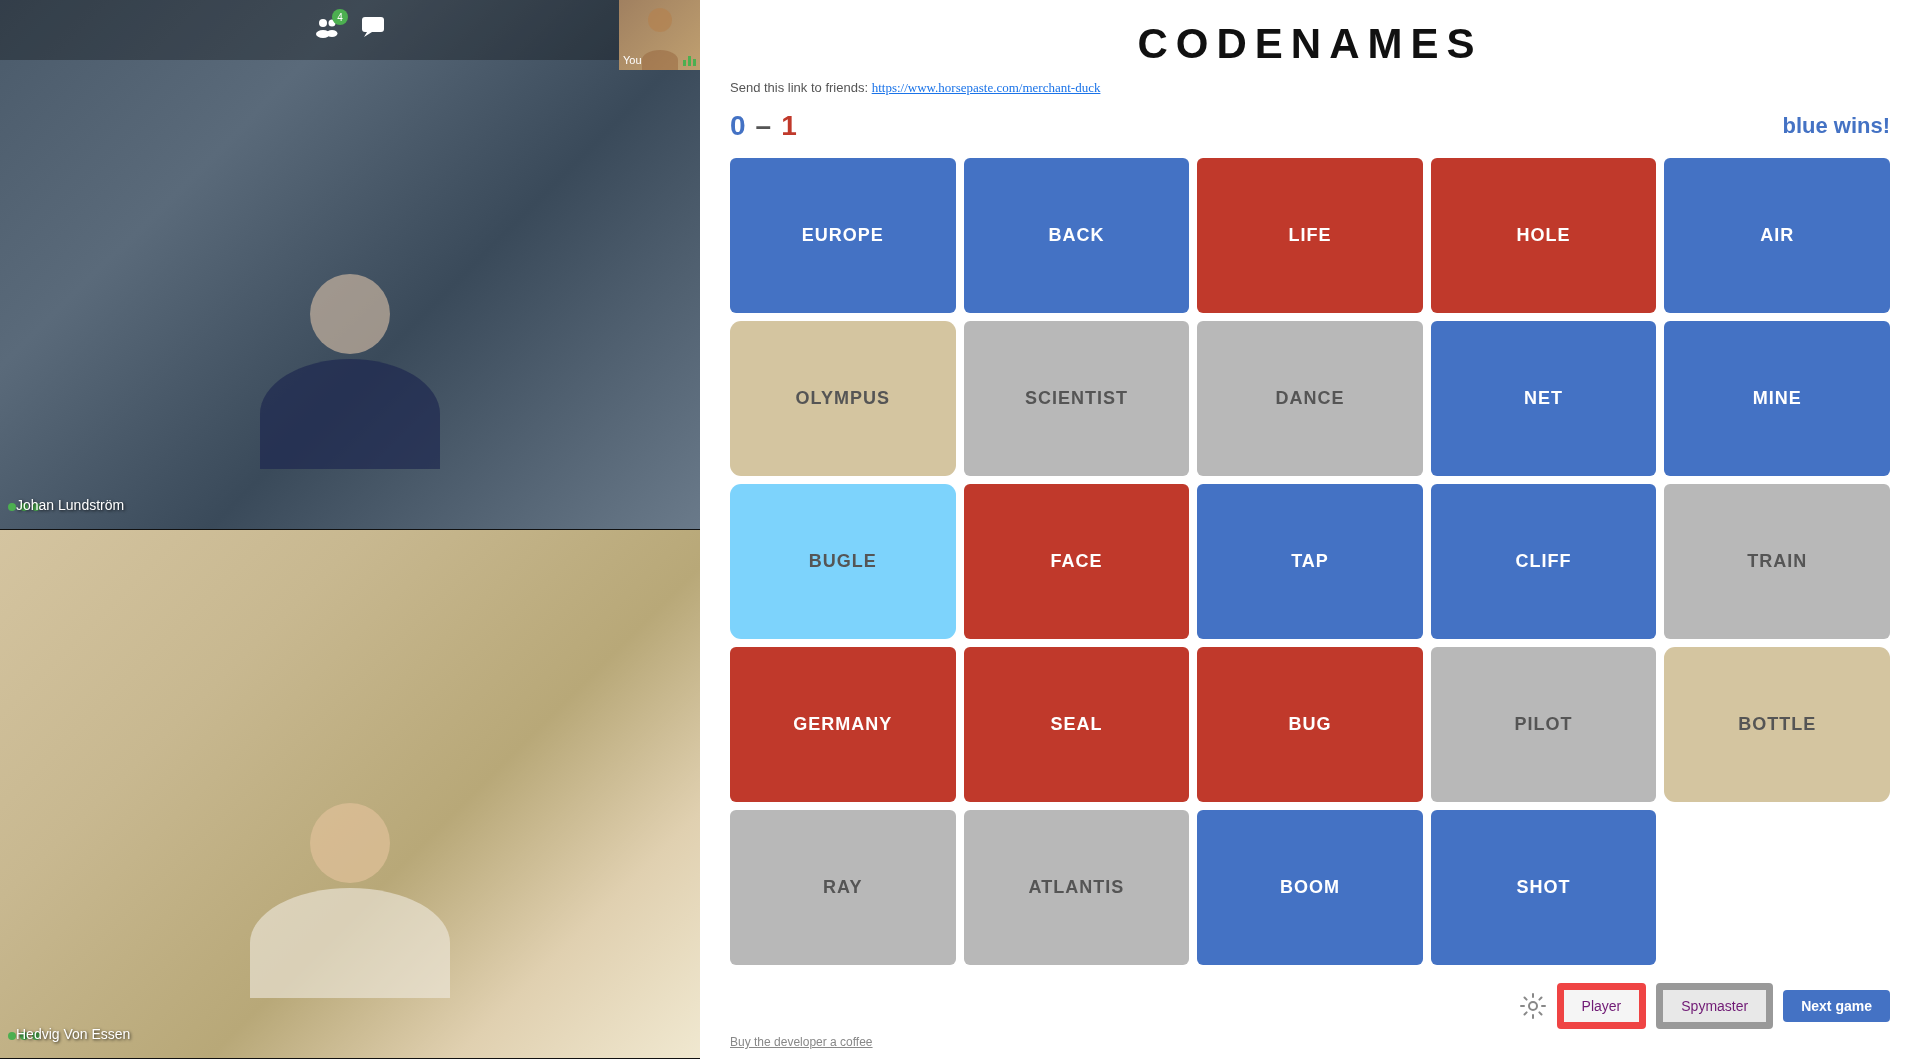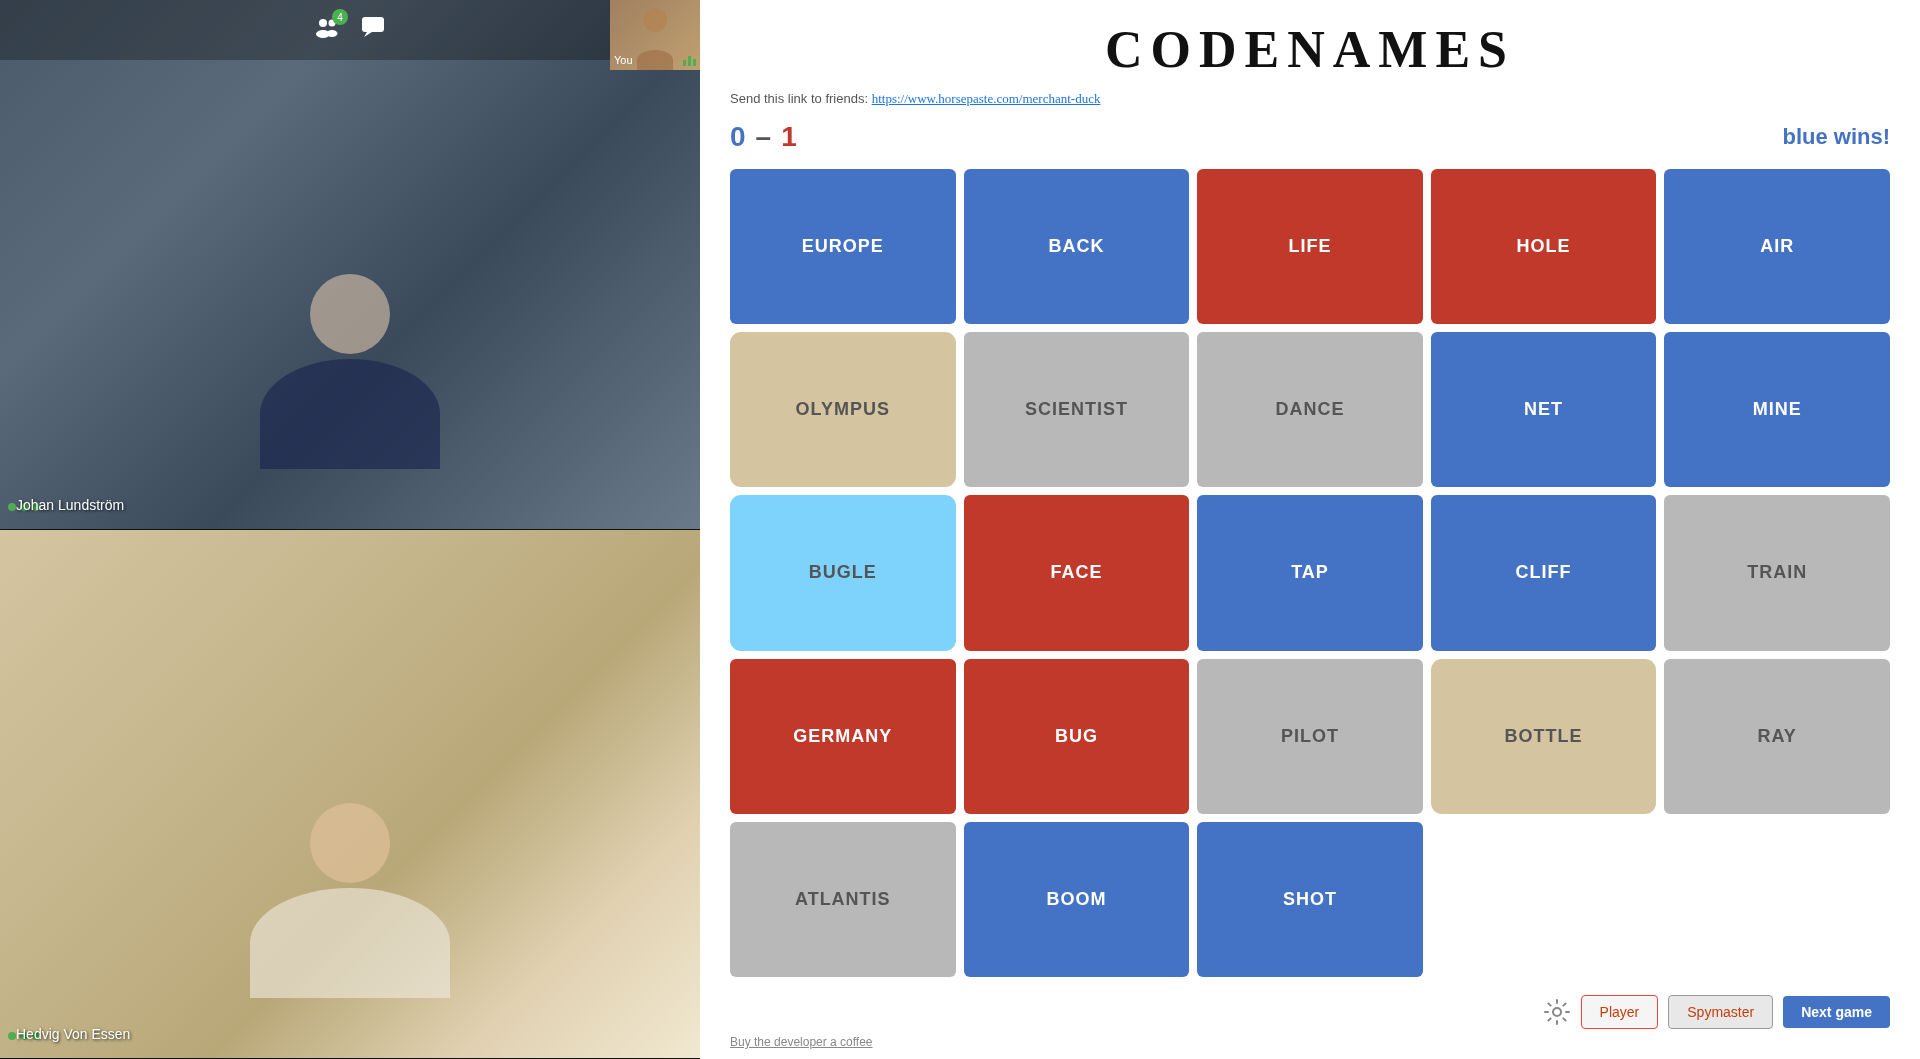--- a/index.html
+++ b/index.html
@@ -56,21 +56,21 @@
       display: flex;
       align-items: center;
       justify-content: center;
     }
 
     
     #self-view {
       position: absolute;
       top: 0;
       right: 0;
-      width: 90px;
+      width: 81px;
       height: 70px;
       background: #4d7c0f;
       overflow: hidden;
       z-index: 10;
     }
     #self-view-label {
       position: absolute;
       bottom: 4px;
       left: 4px;
       color: #fff;
@@ -143,26 +143,26 @@
       height: 1059px;
       background: #fff;
       display: flex;
       flex-direction: column;
       padding: 20px 30px 10px 30px;
       overflow: hidden;
     }
 
     #game-title {
       text-align: center;
-      font-size: 52px;
+      font-size: 42px;
       font-weight: 900;
       letter-spacing: 8px;
       color: #111;
       margin-bottom: 12px;
-      font-family: Liberation Serif, serif;
+      font-family: Liberation Sans, sans-serif;
     }
 
     #share-link {
       font-size: 13px;
       color: #555;
       margin-bottom: 14px;
     }
     #share-link a {
       color: #1a73e8;
       text-decoration: underline;
@@ -228,25 +228,25 @@
       padding: 8px 0 4px 0;
     }
     .gear-icon {
       width: 28px;
       height: 28px;
       color: #888;
     }
     .role-btn {
       padding: 8px 18px;
       border-radius: 4px;
-      border: 1px solid #ef4444;
+      border: 7px solid #ef4444;
       background: #f5f5f5;
       font-size: 14px;
       cursor: pointer;
-      color: #c2410c;
+      color: #701a75;
     }
     .role-btn.active {
       background: #e8e8e8;
       border-color: #999;
     }
     .next-game-btn {
       padding: 8px 18px;
       border-radius: 4px;
       border: none;
       background: #4472C4;
@@ -361,20 +361,21 @@
       <div class="card card-gray">SCIENTIST</div>
       <div class="card card-gray">DANCE</div>
       <div class="card card-blue">NET</div>
       <div class="card card-blue">MINE</div>
       <div class="card card-tan" style="background: #7dd3fc; color: rgb(85, 85, 85);">BUGLE</div>
       <div class="card card-red">FACE</div>
       <div class="card card-blue">TAP</div>
       <div class="card card-blue">CLIFF</div>
       <div class="card card-gray">TRAIN</div>
       <div class="card card-red">GERMANY</div>
+      <div class="card card-red">SEAL</div>
       <div class="card card-red">BUG</div>
       <div class="card card-gray">PILOT</div>
       <div class="card card-tan">BOTTLE</div>
       <div class="card card-gray">RAY</div>
       <div class="card card-gray">ATLANTIS</div>
       <div class="card card-blue">BOOM</div>
       <div class="card card-blue">SHOT</div>
     </div>
 
   <div id="bottom-bar">

